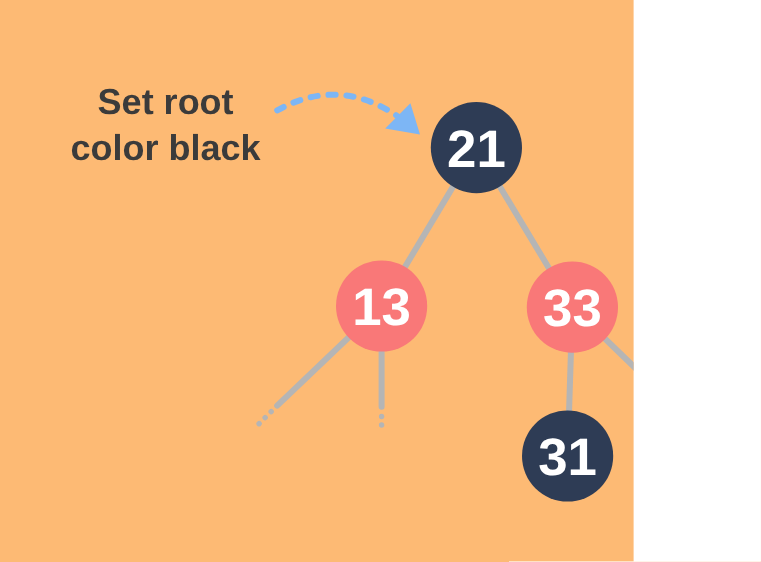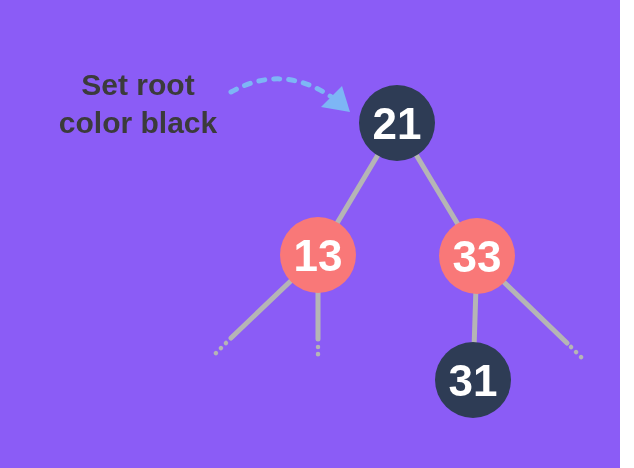--- a/index.html
+++ b/index.html
@@ -3,23 +3,23 @@
 <meta charset="utf-8">
 <style>
   html, body {
     margin: 0;
     padding: 0;
     background: #ffffff;
     font-family: "Liberation Sans", sans-serif;
   }
   .canvas {
     position: relative;
-    width: 620px;
+    width: 528px;
     height: 468px;
-    background: #8b5cf6;
+    background: #fdba74;
     overflow: hidden;
   }
   svg { display: block; }
   .annotation-line {
     font-family: "Liberation Sans", sans-serif;
     font-size: 30px;
     font-weight: bold;
     text-anchor: middle;
   }
   .node-label {

